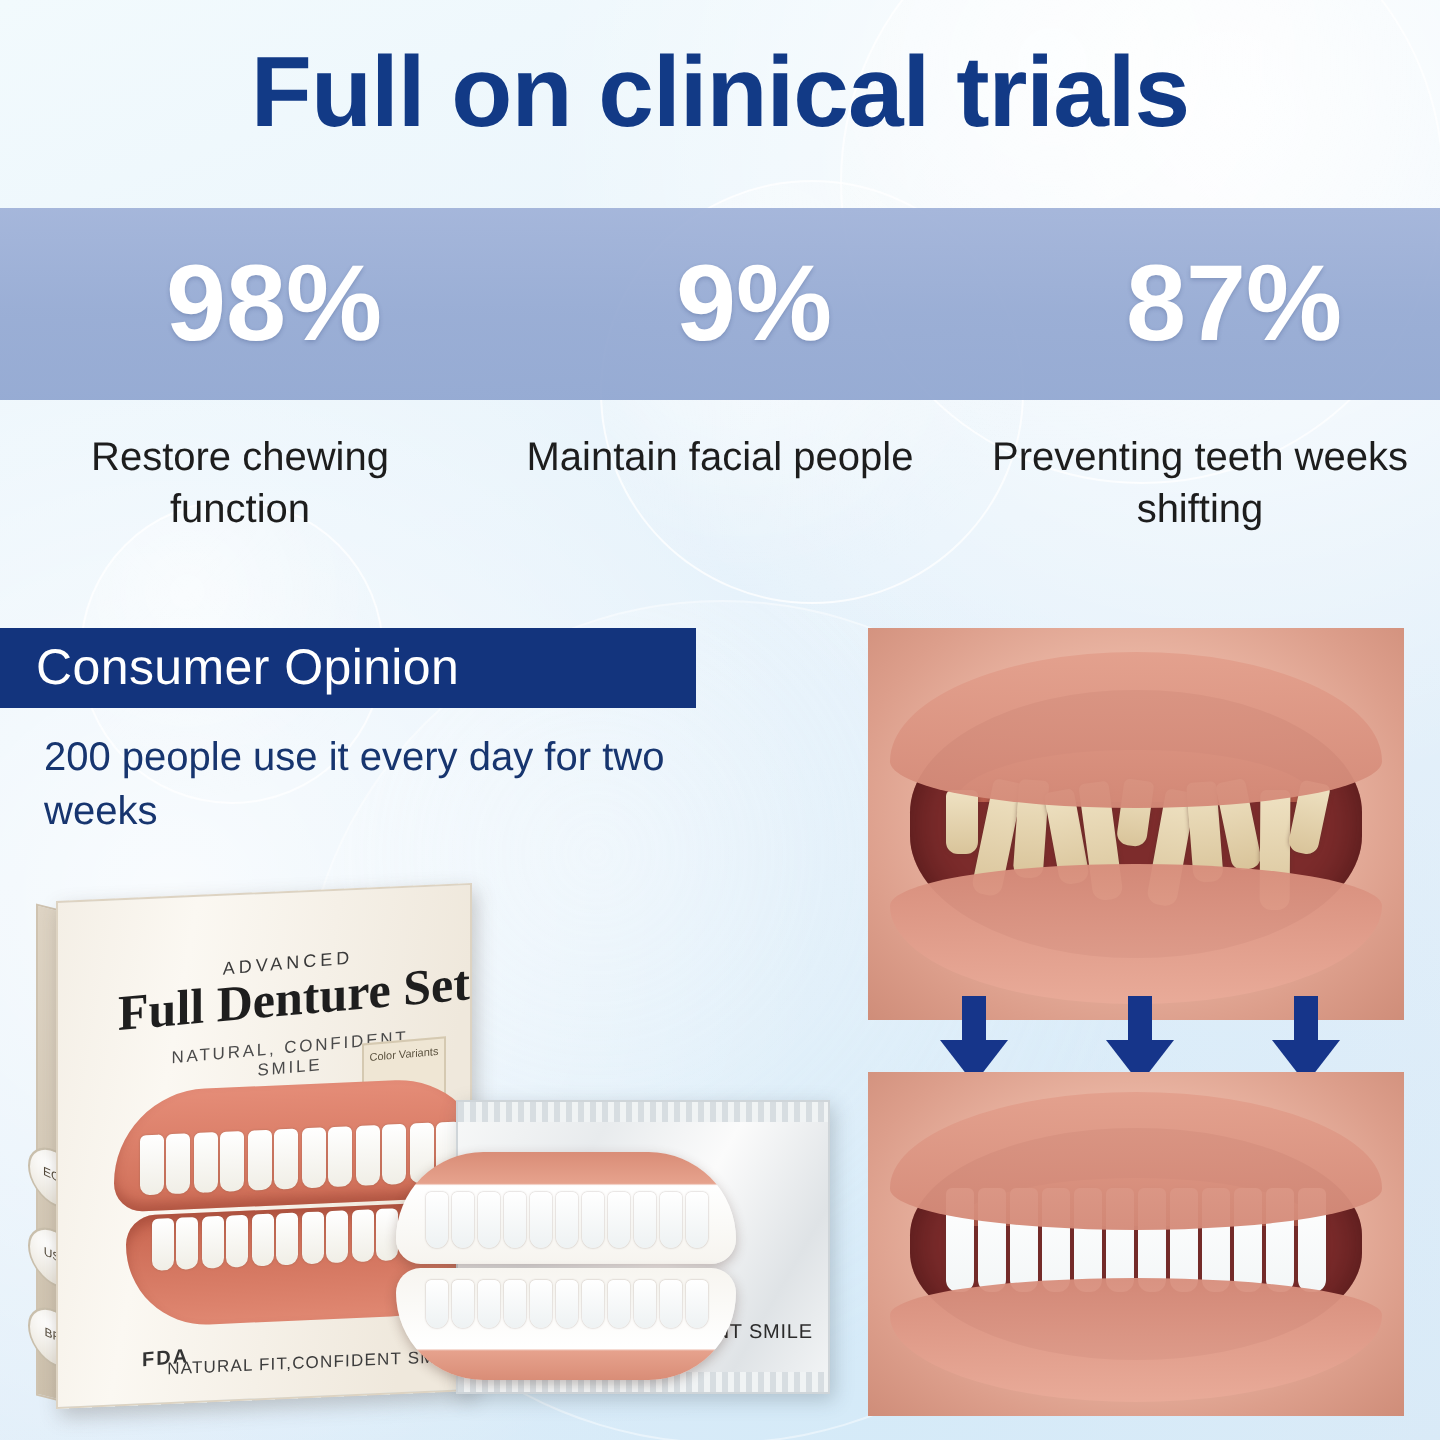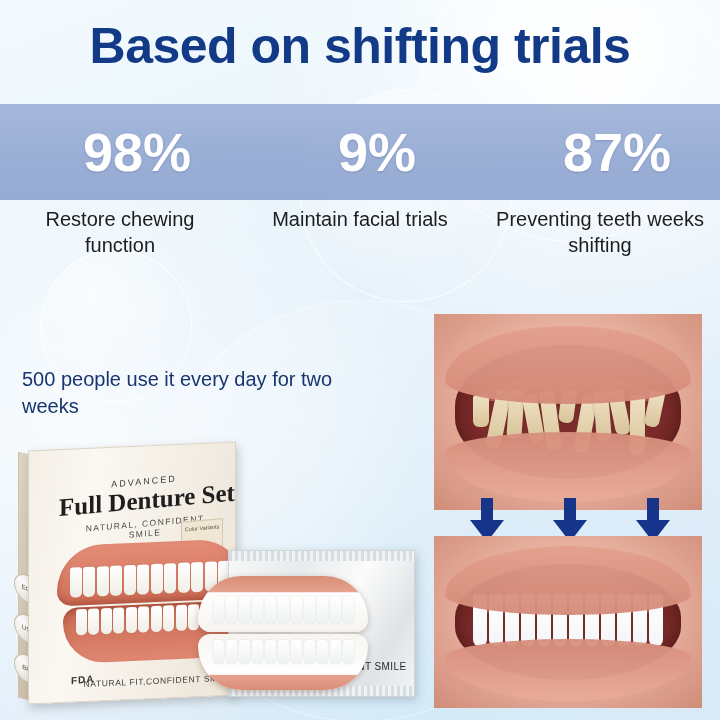--- a/index.html
+++ b/index.html
@@ -25,21 +25,21 @@
 
   
   .stats-band{position:absolute;left:0;top:104px;width:720px;height:96px;
               background:linear-gradient(180deg,#9fb1d8 0%,#93a8d2 55%,#8fa5d0 100%);
               opacity:.92;}
   .stats-row{position:absolute;left:0;top:104px;width:720px;height:96px;display:flex;margin-left:17px;}
   .stat{flex:1;display:flex;align-items:center;justify-content:center;}
   .stat-num{font-size:54px;font-weight:bold;color:#ffffff;line-height:96px;
             text-shadow:0 1px 2px rgba(40,60,110,.25);}
   .labels-row{position:absolute;left:0;top:206px;width:720px;display:flex;}
-  .lab{flex:1;text-align:center;color:#1d1d1d;font-size:20px;line-height:26px;padding:0 12px;}
+  .lab{flex:1;text-align:center;color:#1d1d1d;font-size:20px;line-height:26px;padding:0 12px;margin-top:10px;}
 
   
   .opinion-bar{position:absolute;left:0;top:314px;width:348px;height:40px;
                background:#13347d;display:flex;align-items:center;}
   .opinion-bar span{color:#fff;font-size:25px;padding-left:18px;letter-spacing:.2px;}
   .opinion-text{position:absolute;left:22px;top:366px;width:330px;color:#17356f;
                 font-size:20px;line-height:27px;}
 
   
   .pack{position:absolute;left:18px;top:438px;width:240px;height:268px;}
@@ -133,41 +133,44 @@
 </head>
 <body>
 
 <div class="page">
 
   <div class="bubble b1"></div>
   <div class="bubble b2"></div>
   <div class="bubble b3"></div>
   <div class="bubble b4"></div>
 
-  <div class="headline">Based on shifting trials</div>
+  <div class="headline">Full on clinical trials</div>
 
   <div class="stats-band"></div>
   <div class="stats-row">
     <div class="stat">
       <span class="stat-num">98%</span>
     </div>
     <div class="stat">
       <span class="stat-num">9%</span>
     </div>
     <div class="stat">
       <span class="stat-num">87%</span>
     </div>
   </div>
   <div class="labels-row">
     <div class="lab">Restore chewing function</div>
-    <div class="lab">Maintain facial trials</div>
+    <div class="lab">Maintain facial people</div>
     <div class="lab">Preventing teeth weeks shifting</div>
   </div>
 
-  <div class="opinion-text">500 people use it every day for two weeks</div>
+  <div class="opinion-bar">
+    <span>Consumer Opinion</span>
+  </div>
+  <div class="opinion-text">200 people use it every day for two weeks</div>
 
   <div class="pack">
     <div class="pack-side">
       <div class="pack-premium">PREMIUM FULL DENTURE</div>
       <div class="pack-badge" style="left:-5px;top:120px;transform:skewY(12deg);">ECO</div>
       <div class="pack-badge" style="left:-5px;top:160px;transform:skewY(12deg);">USA</div>
       <div class="pack-badge" style="left:-5px;top:200px;transform:skewY(12deg);">BPA</div>
     </div>
     <div class="pack-body">
       <div class="pack-top-lbl">ADVANCED</div>

